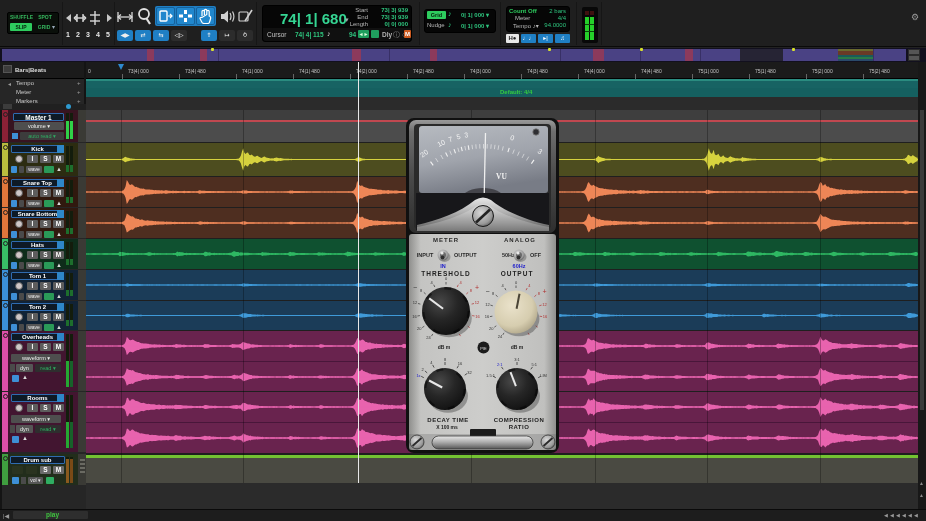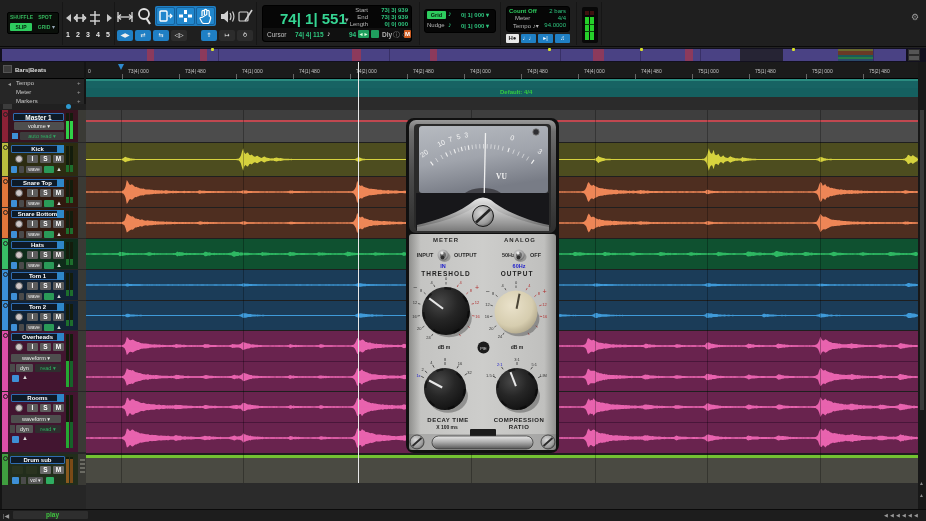--- a/index.html
+++ b/index.html
@@ -81,21 +81,21 @@
 <line x1="14" y1="1" x2="7" y2="12" stroke="#d0d0d0" stroke-width="1.6"></line>
   </svg>
 <div class="ab" style="left:117px;top:30px;width:16px;height:11px;background:#1f7fc4;border-radius:2px;color:#eee;font-size:6px;text-align:center;line-height:11px">◀▶</div>
 <div class="ab" style="left:135px;top:30px;width:16px;height:11px;background:#1f7fc4;border-radius:2px;color:#eee;font-size:6px;text-align:center;line-height:11px">⇄</div>
 <div class="ab" style="left:153px;top:30px;width:16px;height:11px;background:#1f7fc4;border-radius:2px;color:#eee;font-size:6px;text-align:center;line-height:11px">⇆</div>
 <div class="ab" style="left:171px;top:30px;width:16px;height:11px;background:#2c2c2c;border-radius:2px;color:#eee;font-size:6px;text-align:center;line-height:11px">◁▷</div>
 <div class="ab" style="left:201px;top:30px;width:16px;height:11px;background:#1f7fc4;border-radius:2px;color:#eee;font-size:6px;text-align:center;line-height:11px">⇮</div>
 <div class="ab" style="left:219px;top:30px;width:16px;height:11px;background:#2c2c2c;border-radius:2px;color:#eee;font-size:6px;text-align:center;line-height:11px">↦</div>
 <div class="ab" style="left:237px;top:30px;width:16px;height:11px;background:#2c2c2c;border-radius:2px;color:#eee;font-size:6px;text-align:center;line-height:11px">⥁</div>
 <div class="ab" style="left:262px;top:5px;width:150px;height:37px;background:#060606;border-radius:3px;border:1px solid #000"></div>
-<div class="txt" style="left:280px;top:10px;width:80px;font-size:15px;font-weight:bold;color:#35d593;letter-spacing:0px">74| 1| 551</div>
+<div class="txt" style="left:280px;top:10px;width:80px;font-size:15px;font-weight:bold;color:#35d593;letter-spacing:0px">74| 1| 680</div>
 <div class="txt" style="left:345px;top:16px;font-size:7px;color:#9aa">▾</div>
 <div class="txt" style="left:338px;top:7px;width:30px;text-align:right;font-size:6px;color:#b8b8b8">Start</div>
 <div class="txt" style="left:370px;top:7px;width:38px;text-align:right;font-size:6px;color:#2ec47e;font-weight:bold">73| 3| 939</div>
 <div class="txt" style="left:338px;top:14px;width:30px;text-align:right;font-size:6px;color:#b8b8b8">End</div>
 <div class="txt" style="left:370px;top:14px;width:38px;text-align:right;font-size:6px;color:#2ec47e;font-weight:bold">73| 3| 939</div>
 <div class="txt" style="left:338px;top:21px;width:30px;text-align:right;font-size:6px;color:#b8b8b8">Length</div>
 <div class="txt" style="left:370px;top:21px;width:38px;text-align:right;font-size:6px;color:#2ec47e;font-weight:bold">0| 0| 000</div>
 <div class="ab" style="left:263px;top:28px;width:148px;height:13px;background:#101010;border-radius:0 0 3px 3px"></div>
 <div class="txt" style="left:267px;top:31px;font-size:6.5px;color:#c0c0c0">Cursor</div>
 <div class="txt" style="left:295px;top:31px;font-size:6.5px;color:#2ec47e;font-weight:bold">74| 4| 115</div>

